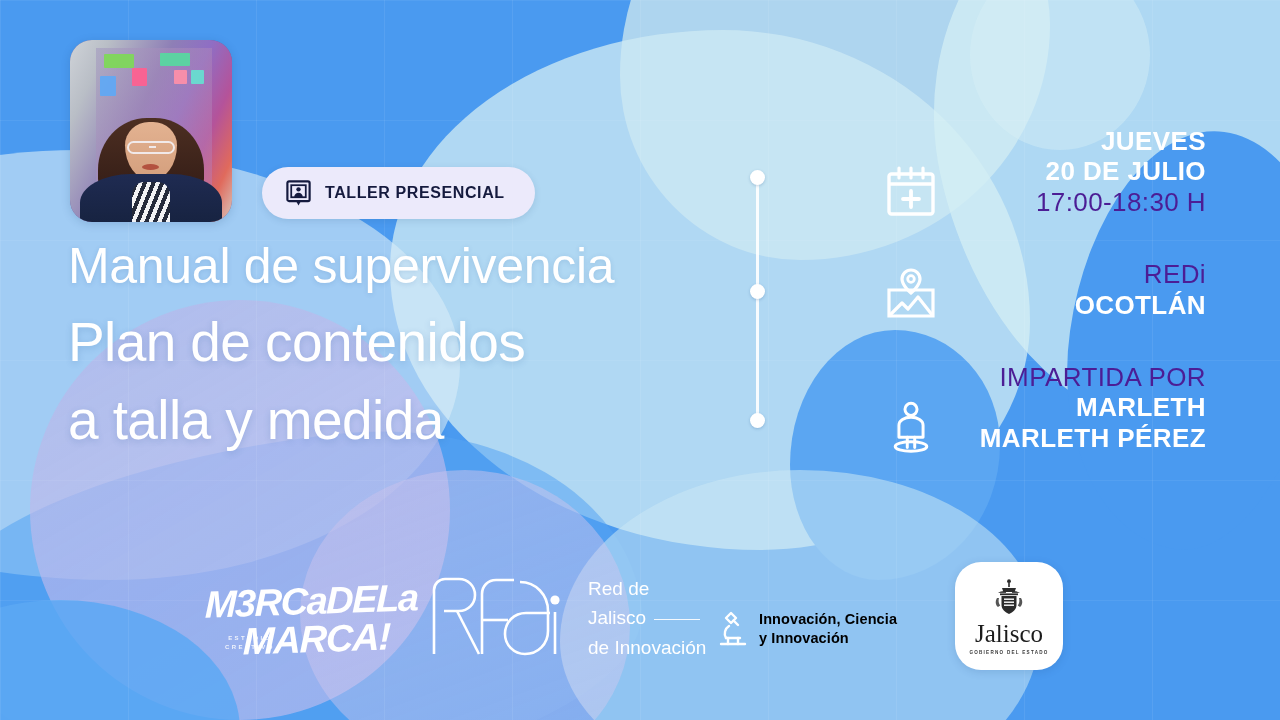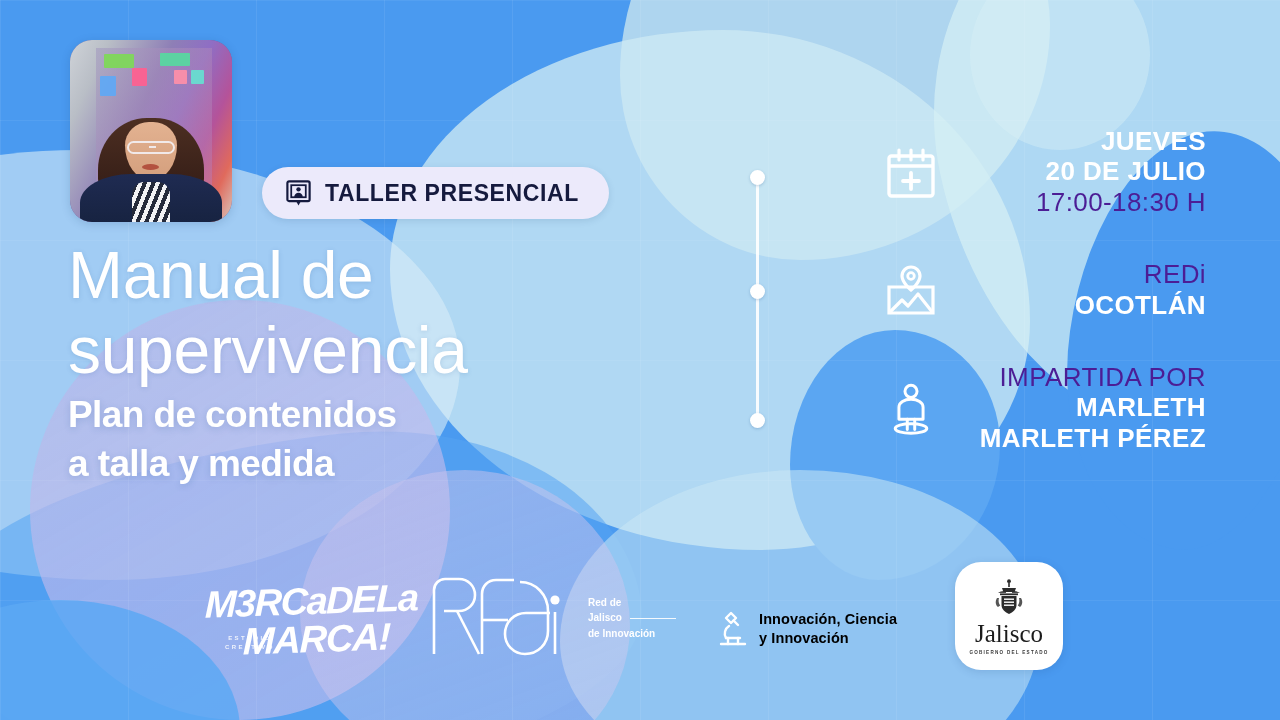--- a/index.html
+++ b/index.html
@@ -169,39 +169,39 @@
   #badge {
     position:absolute; left:262px; top:167px;
     height:52px;
     display:flex; align-items:center; gap:14px;
     padding:0 30px 0 24px;
     background:#eceafb;
     border-radius:26px;
     box-shadow:0 2px 7px rgba(25,60,110,.13);
   }
   #badge .blabel {
-    font-size:23px; font-weight:700; letter-spacing:.6px;
+    font-size:16px; font-weight:700; letter-spacing:.6px;
     color:#151a3e; white-space:nowrap;
   }
   .badge-ico { width:25px; height:27px; flex:0 0 auto; }
 
   
   #headline {
     position:absolute; left:68px; top:238px;
     width:720px;
     color:#ffffff;
   }
   #headline .hl-light {
-    font-size:66px; font-weight:300; line-height:1.13;
+    font-size:50px; font-weight:300; line-height:1.13;
     letter-spacing:-.3px;
     text-shadow:0 1px 5px rgba(35,85,150,.17);
   }
   #headline .hl-bold {
-    font-size:37px; font-weight:700; line-height:1.12;
-    letter-spacing:-.6px; margin-top:7px;
+    font-size:55px; font-weight:400; line-height:1.12;
+    letter-spacing:-.6px; margin-top:17px;
     text-shadow:0 2px 7px rgba(35,85,150,.20);
   }
 
   
   #info {
     position:absolute; right:74px; top:126px;
     width:320px;
   }
   .timeline {
     position:absolute; left:-136px; top:44px;
@@ -210,21 +210,21 @@
   .tl-line {
     position:absolute; left:6px; top:8px; width:3px; height:242px;
     background:rgba(255,255,255,.9); border-radius:2px;
   }
   .tl-dot {
     position:absolute; left:0; width:15px; height:15px;
     border-radius:50%; background:#fff;
     box-shadow:0 1px 3px rgba(30,80,140,.25);
   }
   .info-row {
-    display:flex; align-items:center; gap:38px;
+    display:flex; align-items:flex-end; gap:38px;
     margin-bottom:42px;
   }
   .info-ico { flex:0 0 auto; width:50px; height:52px; margin-top:2px; }
   .info-txt { text-align:right; flex:1; color:#fff; line-height:1.17; }
   .it-strong { font-size:26px; font-weight:800; letter-spacing:.4px; }
   .it-light  { font-size:26px; font-weight:400; letter-spacing:.4px; color:#4c1d95; }
 
   
   #logos {
     position:absolute; left:0; right:0; bottom:44px;
@@ -251,21 +251,21 @@
     position:absolute; left:20px; top:60px;
     font-size:6px; font-weight:700; letter-spacing:2.4px;
     color:rgba(255,255,255,.85); line-height:1.5;
     text-align:center;
   }
 
   
   #logo-redi { left:424px; bottom:8px; display:flex; align-items:center; gap:14px; }
   #logo-redi .redi-mark { width:150px; height:100px; }
   #logo-redi .redi-txt {
-    color:#fff; font-size:10px; line-height:1.55; font-weight:700;
+    color:#fff; font-size:19px; line-height:1.55; font-weight:400;
     white-space:nowrap;
   }
   .redi-rule {
     display:inline-block; width:46px; height:1.2px;
     background:rgba(255,255,255,.9);
     vertical-align:middle; margin-left:8px;
   }
 
   
   #logo-ict { left:718px; bottom:28px; display:flex; align-items:center; gap:11px; }

